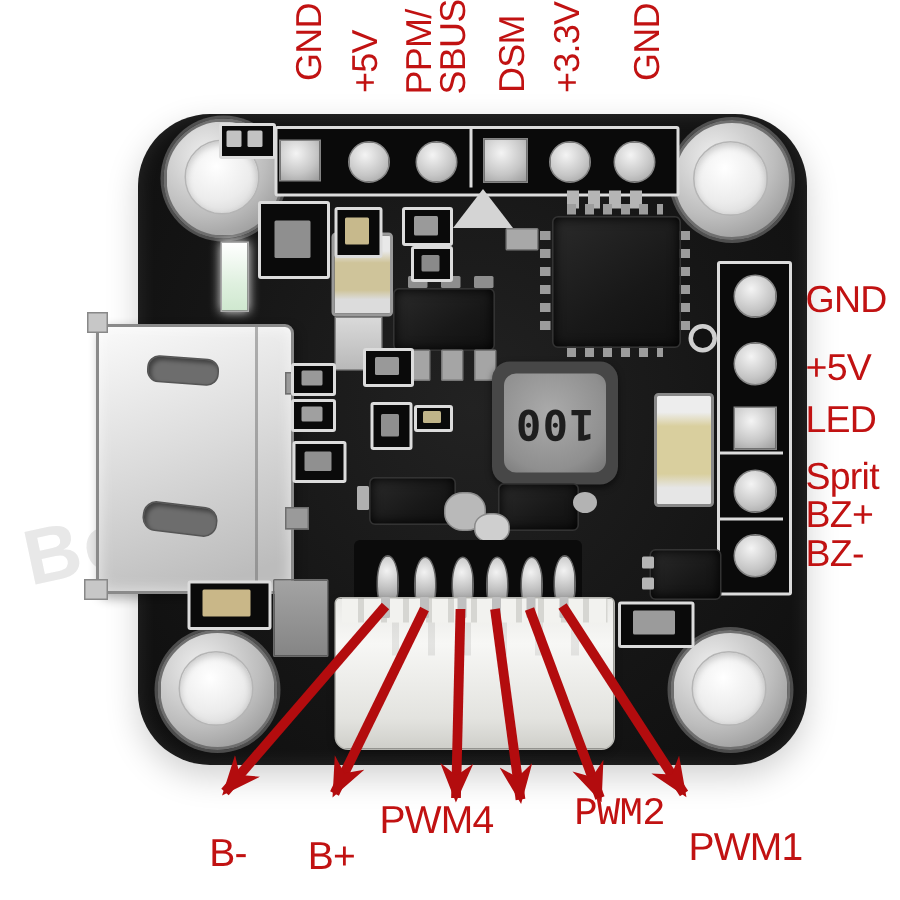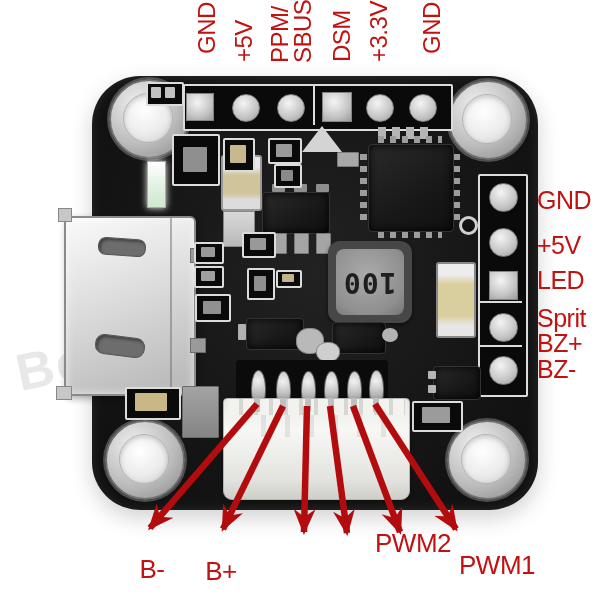--- a/index.html
+++ b/index.html
@@ -215,16 +215,17 @@
 
   <div class="lab" style="left:537px;top:189px;">GND</div>
   <div class="lab" style="left:537px;top:234px;">+5V</div>
   <div class="lab" style="left:537px;top:269px;">LED</div>
   <div class="lab" style="left:537px;top:294px;margin-top:13px;">Sprit</div>
   <div class="lab" style="left:537px;top:332px;">BZ+</div>
   <div class="lab" style="left:537px;top:358px;">BZ-</div>
 
   <div class="lab lab-bottom" style="left:152px;top:569px;">B-</div>
   <div class="lab lab-bottom" style="left:221px;top:571px;">B+</div>
-  <div class="lab lab-bottom" style="left:413px;top:543px;">PWM2</div>
+  <div class="lab lab-bottom" style="left:291px;top:547px;">PWM4</div>
+  <div class="lab lab-bottom" style="left:413px;top:543px;font-family:Liberation Mono, monospace;">PWM2</div>
   <div class="lab lab-bottom" style="left:497px;top:565px;">PWM1</div>
 
 </div>
 
 </body></html>

